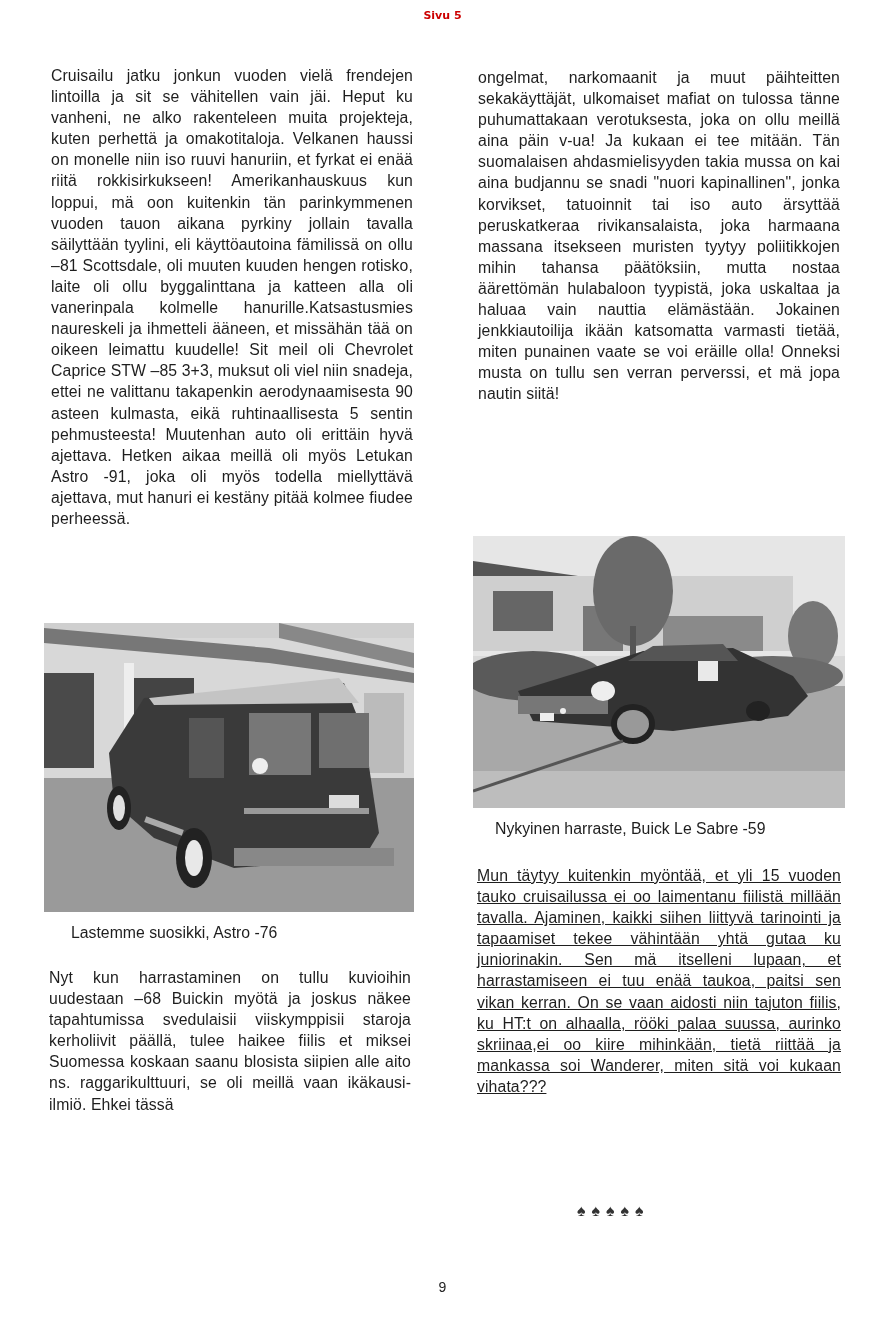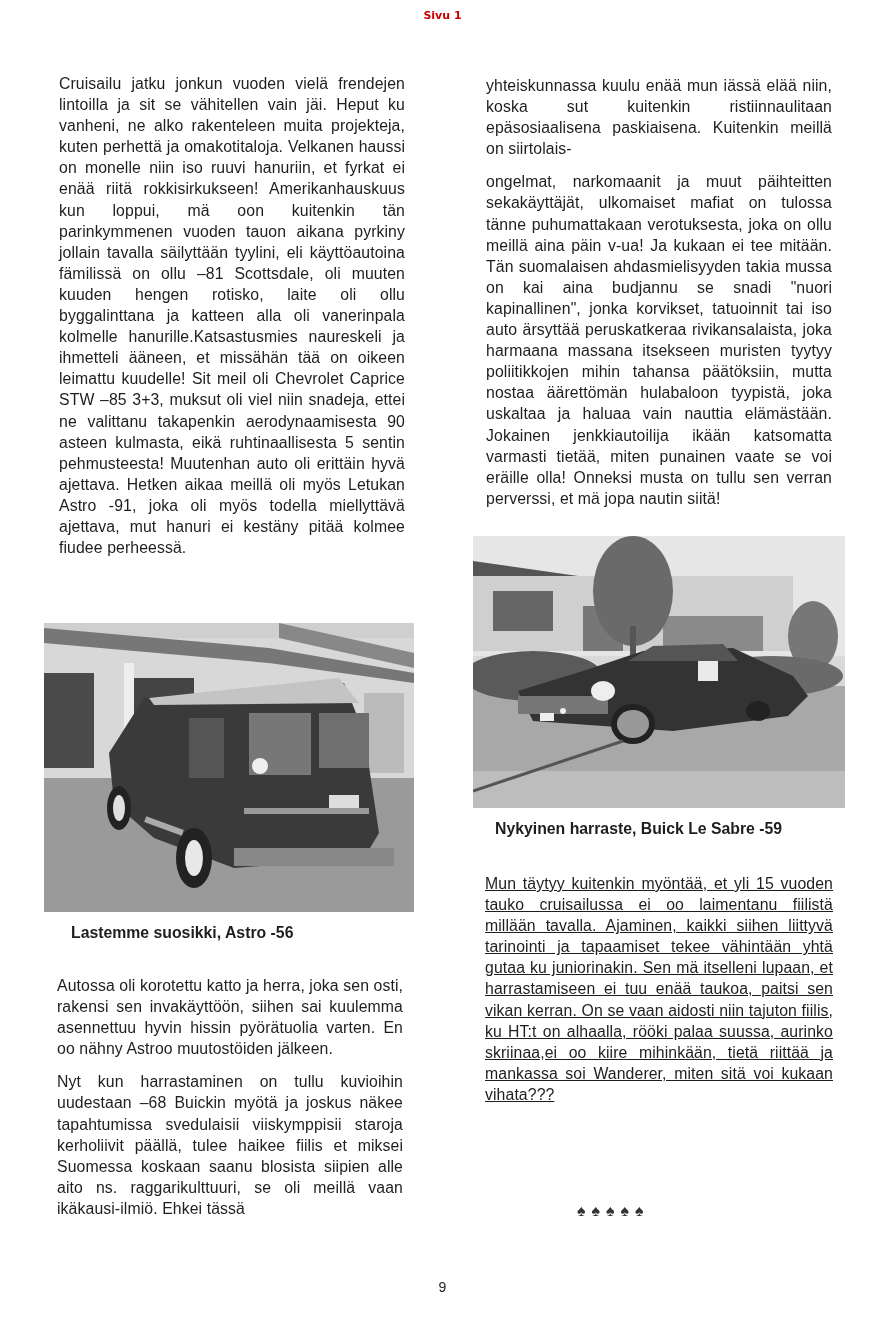--- a/index.html
+++ b/index.html
@@ -8,53 +8,52 @@
     font-family: "Liberation Sans", sans-serif; color: #1e1e1e;
   }
   .header {
     position: absolute; top: 9px; left: 0; width: 885px; text-align: center;
     font-family: "DejaVu Sans", sans-serif; font-size: 11px; color: #cc0000; font-weight: bold;
   }
   .col {
     position: absolute; width: 370px; font-size: 15.8px; line-height: 21.1px;
     text-align: justify; letter-spacing: 0.1px;
   }
-  .col p { margin: 12px; }
+  .col p { margin: 4px; }
   .col-left-top { left: 47px; top: 61px; }
   .col-right-top { left: 474px; top: 63px; }
   .col-left-bottom { left: 45px; top: 963px; width: 370px; }
   .col-right-bottom { left: 473px; top: 861px; width: 372px; text-decoration: underline; }
   .gap { height: 21px; }
   .caption {
-    position: absolute; font-size: 15.8px; color: #1e1e1e; font-weight: bold;
+    position: absolute; font-size: 15.8px; color: #1e1e1e;
   }
   .photo {
     position: absolute; overflow: hidden; background: #8a8a8a;
   }
   .photo svg { display: block; }
   .ornaments {
     position: absolute; left: 577px; top: 1202px; font-size: 16px; color: #333;
     letter-spacing: 6px;
   }
   .page-number {
     position: absolute; top: 1279px; left: 0; width: 885px; text-align: center;
     font-size: 14px; color: #222;
   }
 </style>
 </head>
 <body>
 
-<div class="header">Sivu 1</div>
+<div class="header">Sivu 5</div>
 
 <div class="col col-left-top">
   <p>Cruisailu jatku jonkun vuoden vielä frendejen lintoilla ja sit se vähitellen vain jäi. Heput ku vanheni, ne alko rakenteleen muita projekteja, kuten perhettä ja omakotitaloja. Velkanen haussi on monelle niin iso ruuvi hanuriin, et fyrkat ei enää riitä rokkisirkukseen! Amerikanhauskuus kun loppui, mä oon kuitenkin tän parinkymmenen vuoden tauon aikana pyrkiny jollain tavalla säilyttään tyylini, eli käyttöautoina fämilissä on ollu –81 Scottsdale, oli muuten kuuden hengen rotisko, laite oli ollu byggalinttana ja katteen alla oli vanerinpala kolmelle hanurille.Katsastusmies naureskeli ja ihmetteli ääneen, et missähän tää on oikeen leimattu kuudelle! Sit meil oli Chevrolet Caprice STW –85 3+3, muksut oli viel niin snadeja, ettei ne valittanu takapenkin aerodynaamisesta 90 asteen kulmasta, eikä ruhtinaallisesta 5 sentin pehmusteesta! Muutenhan auto oli erittäin hyvä ajettava. Hetken aikaa meillä oli myös Letukan Astro -91, joka oli myös todella miellyttävä ajettava, mut hanuri ei kestäny pitää kolmee fiudee perheessä.</p>
 </div>
 
 <div class="col col-right-top">
-  <p style="text-align-last:left;">yhteiskunnassa kuulu enää mun iässä elää niin, koska sut kuitenkin ristiinnaulitaan epäsosiaalisena paskiaisena. Kuitenkin meillä on siirtolais-</p>
   <p>ongelmat, narkomaanit ja muut päihteitten sekakäyttäjät, ulkomaiset mafiat on tulossa tänne puhumattakaan verotuksesta, joka on ollu meillä aina päin v-ua! Ja kukaan ei tee mitään. Tän suomalaisen ahdasmielisyyden takia mussa on kai aina budjannu se snadi "nuori kapinallinen", jonka korvikset, tatuoinnit tai iso auto ärsyttää peruskatkeraa rivikansalaista, joka harmaana massana itsekseen muristen tyytyy poliitikkojen mihin tahansa päätöksiin, mutta nostaa äärettömän hulabaloon tyypistä, joka uskaltaa ja haluaa vain nauttia elämästään. Jokainen jenkkiautoilija ikään katsomatta varmasti tietää, miten punainen vaate se voi eräille olla! Onneksi musta on tullu sen verran perverssi, et mä jopa nautin siitä!</p>
 </div>
 
 <div class="photo" style="left:44px; top:623px; width:370px; height:289px;">
   <svg width="370" height="289" viewBox="0 0 370 289">
     <rect width="370" height="289" fill="#cfcfcf"></rect>
 
     <rect y="155" width="370" height="134" fill="#9a9a9a"></rect>
 
     <rect x="0" y="15" width="370" height="140" fill="#d8d8d8"></rect>
@@ -74,21 +73,21 @@
     <rect x="285" y="172" width="30" height="14" fill="#ddd"></rect>
     <rect x="190" y="225" width="160" height="18" fill="#888"></rect>
     <ellipse cx="150" cy="235" rx="18" ry="30" fill="#222"></ellipse>
     <ellipse cx="150" cy="235" rx="9" ry="18" fill="#e8e8e8"></ellipse>
     <ellipse cx="75" cy="185" rx="12" ry="22" fill="#222"></ellipse>
     <ellipse cx="75" cy="185" rx="6" ry="13" fill="#e0e0e0"></ellipse>
     <rect x="100" y="200" width="40" height="6" fill="#aaa" transform="rotate(20 120 203)"></rect>
     <rect x="200" y="185" width="125" height="6" fill="#999"></rect>
   </svg>
 </div>
-<div class="caption" style="left:71px; top:924px;">Lastemme suosikki, Astro -56</div>
+<div class="caption" style="left:71px; top:924px;">Lastemme suosikki, Astro -76</div>
 
 <div class="photo" style="left:473px; top:536px; width:372px; height:272px;">
   <svg width="372" height="272" viewBox="0 0 372 272">
     <rect width="372" height="272" fill="#d9d9d9"></rect>
 
     <rect width="372" height="120" fill="#e6e6e6"></rect>
 
     <polygon points="0,230 372,160 372,272 0,272" fill="#bdbdbd"></polygon>
     <rect y="150" width="372" height="85" fill="#a8a8a8"></rect>
 
@@ -114,21 +113,20 @@
     <ellipse cx="160" cy="188" rx="22" ry="20" fill="#222"></ellipse>
     <ellipse cx="160" cy="188" rx="16" ry="14" fill="#999"></ellipse>
     <ellipse cx="285" cy="175" rx="12" ry="10" fill="#222"></ellipse>
     <rect x="67" y="177" width="14" height="8" fill="#eee"></rect>
     <line x1="0" y1="255" x2="150" y2="205" stroke="#555" stroke-width="3"></line>
   </svg>
 </div>
 <div class="caption" style="left:495px; top:820px;">Nykyinen harraste, Buick Le Sabre -59</div>
 
 <div class="col col-left-bottom">
-  <p>Autossa oli korotettu katto ja herra, joka sen osti, rakensi sen invakäyttöön, siihen sai kuulemma asennettuu hyvin hissin pyörätuolia varten. En oo nähny Astroo muutostöiden jälkeen.</p>
   <p>Nyt kun harrastaminen on tullu kuvioihin uudestaan –68 Buickin myötä ja joskus näkee tapahtumissa svedulaisii viiskymppisii staroja kerholiivit päällä, tulee haikee fiilis et miksei Suomessa koskaan saanu blosista siipien alle aito ns. raggarikulttuuri, se oli meillä vaan ikäkausi-ilmiö. Ehkei tässä</p>
 </div>
 
 <div class="col col-right-bottom">
   <p>Mun täytyy kuitenkin myöntää, et yli 15 vuoden tauko cruisailussa ei oo laimentanu fiilistä millään tavalla. Ajaminen, kaikki siihen liittyvä tarinointi ja tapaamiset tekee vähintään yhtä gutaa ku juniorinakin. Sen mä itselleni lupaan, et harrastamiseen ei tuu enää taukoa, paitsi sen vikan kerran. On se vaan aidosti niin tajuton fiilis, ku HT:t on alhaalla, rööki palaa suussa, aurinko skriinaa,ei oo kiire mihinkään, tietä riittää ja mankassa soi Wanderer, miten sitä voi kukaan vihata???</p>
   <div class="gap"></div>
 </div>
 
 <div class="ornaments">♠♠♠♠♠</div>
 

